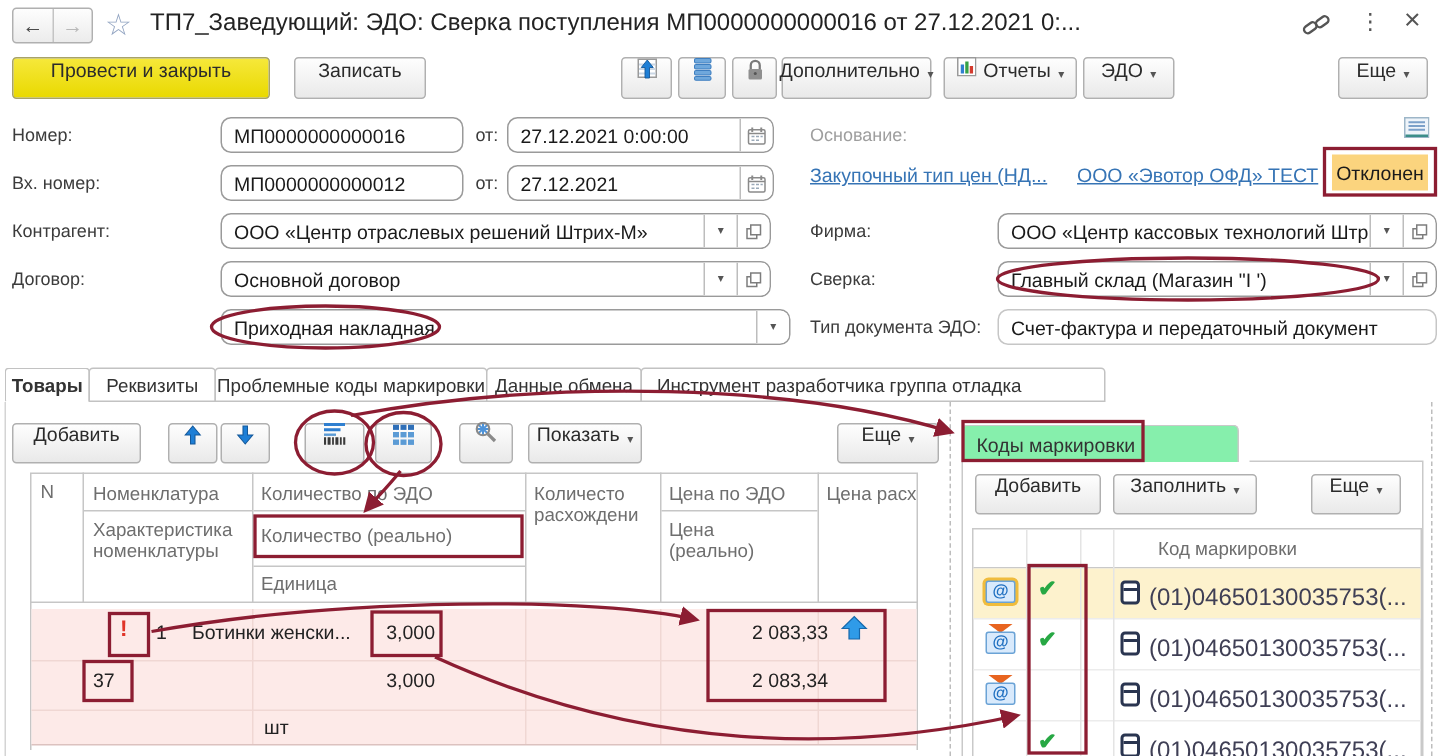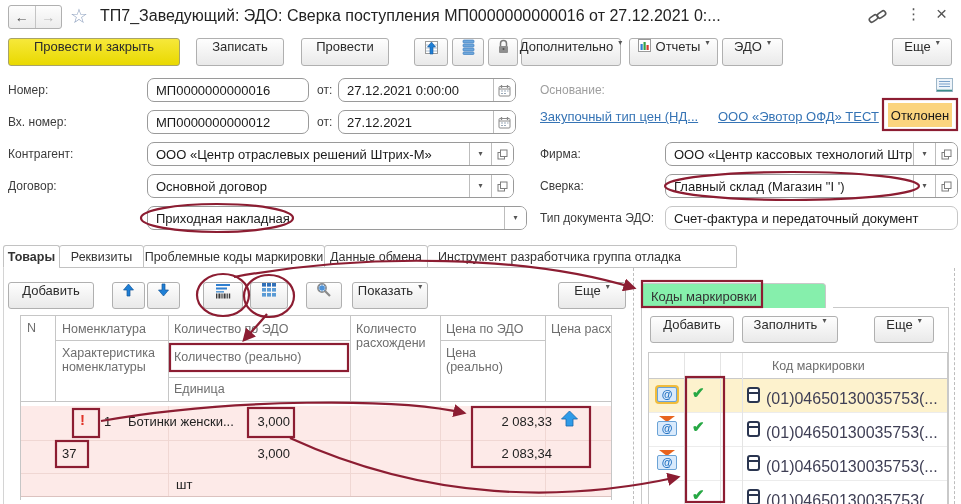--- a/index.html
+++ b/index.html
@@ -2,22 +2,22 @@
 <html><head>
 <meta charset="utf-8">
 <style>
   *{box-sizing:border-box;margin:0;padding:0}
   html,body{width:961px;height:504px;overflow:hidden}
   body{font-family:"Liberation Sans",sans-serif;font-size:13px;color:#333;background:#fff}
   #app{position:relative;width:961px;height:504px;background:#fff;overflow:hidden}
   .abs{position:absolute}
   .lab{position:absolute;font-size:12px;color:#3c3c3c;white-space:nowrap}
   .lab.gray{color:#9e9e9e}
-  .btn{position:absolute;display:flex;align-items:flex-start;justify-content:center;gap:5px;
-       height:28px;padding:0 10px;background:linear-gradient(#fefefe,#e9e9e9);
+  .btn{position:absolute;display:flex;align-items:flex-end;justify-content:center;gap:5px;
+       height:28px;padding:11px 10px;background:linear-gradient(#fefefe,#e9e9e9);
        border:1px solid #b0b0b0;border-radius:3px;color:#2b2b2b;font-size:13px;white-space:nowrap;cursor:default}
   .btn.small{height:27px}
   .btn.yellow{background:linear-gradient(#f6e83a,#e9d900);border-color:#a8a368}
   .dd{font-size:8px;color:#555;line-height:1}
   .field{position:absolute;height:24px;border:1px solid #9a9a9a;border-radius:7px;background:#fff;
          display:flex;align-items:stretch;overflow:hidden}
   .field.light{border-color:#c6c6c6}
   .field .val{flex:1;padding:4px 8px 0 8px;font-size:13px;color:#1a1a1a;white-space:nowrap;overflow:hidden}
   .field .cellbtn{width:22px;border-left:1px solid #bdbdbd;display:flex;align-items:center;justify-content:center;background:#fff}
   .link{position:absolute;font-size:13px;color:#3674b5;text-decoration:underline;white-space:nowrap;cursor:pointer}
@@ -68,23 +68,20 @@
   </div>
   <div class="abs" style="left:906px;top:5px;font-size:15px;color:#555">⋮</div>
   <div class="abs" style="left:936px;top:3px;font-size:19px;color:#555">×</div>
 
   <div class="btn yellow" style="left:8px;top:38px;width:172px">
       <span>Провести и закрыть</span>
     </div>
   <div class="btn" style="left:196px;top:38px;width:88px">
       <span>Записать</span>
     </div>
-  <div class="btn" style="left:301px;top:38px;width:88px">
-      <span>Провести</span>
-    </div>
 
   <div class="btn icobtn" style="left:414px;top:38px;width:34px">
     <span>
         <svg width="17" height="17" viewBox="0 0 17 17">
           <rect x="2.5" y="2.5" width="12" height="12" fill="#fff" stroke="#9a9a9a"></rect>
           <path d="M3 6h11M3 9h11M3 12h11" stroke="#c9d6e4" stroke-width="1.4"></path>
           <path d="M7 15V8H4.5L8.5 3l4 5H10v7z" fill="#1e7fd6" stroke="#14589a" stroke-width=".6"></path>
         </svg>
       </span>
   </div>

